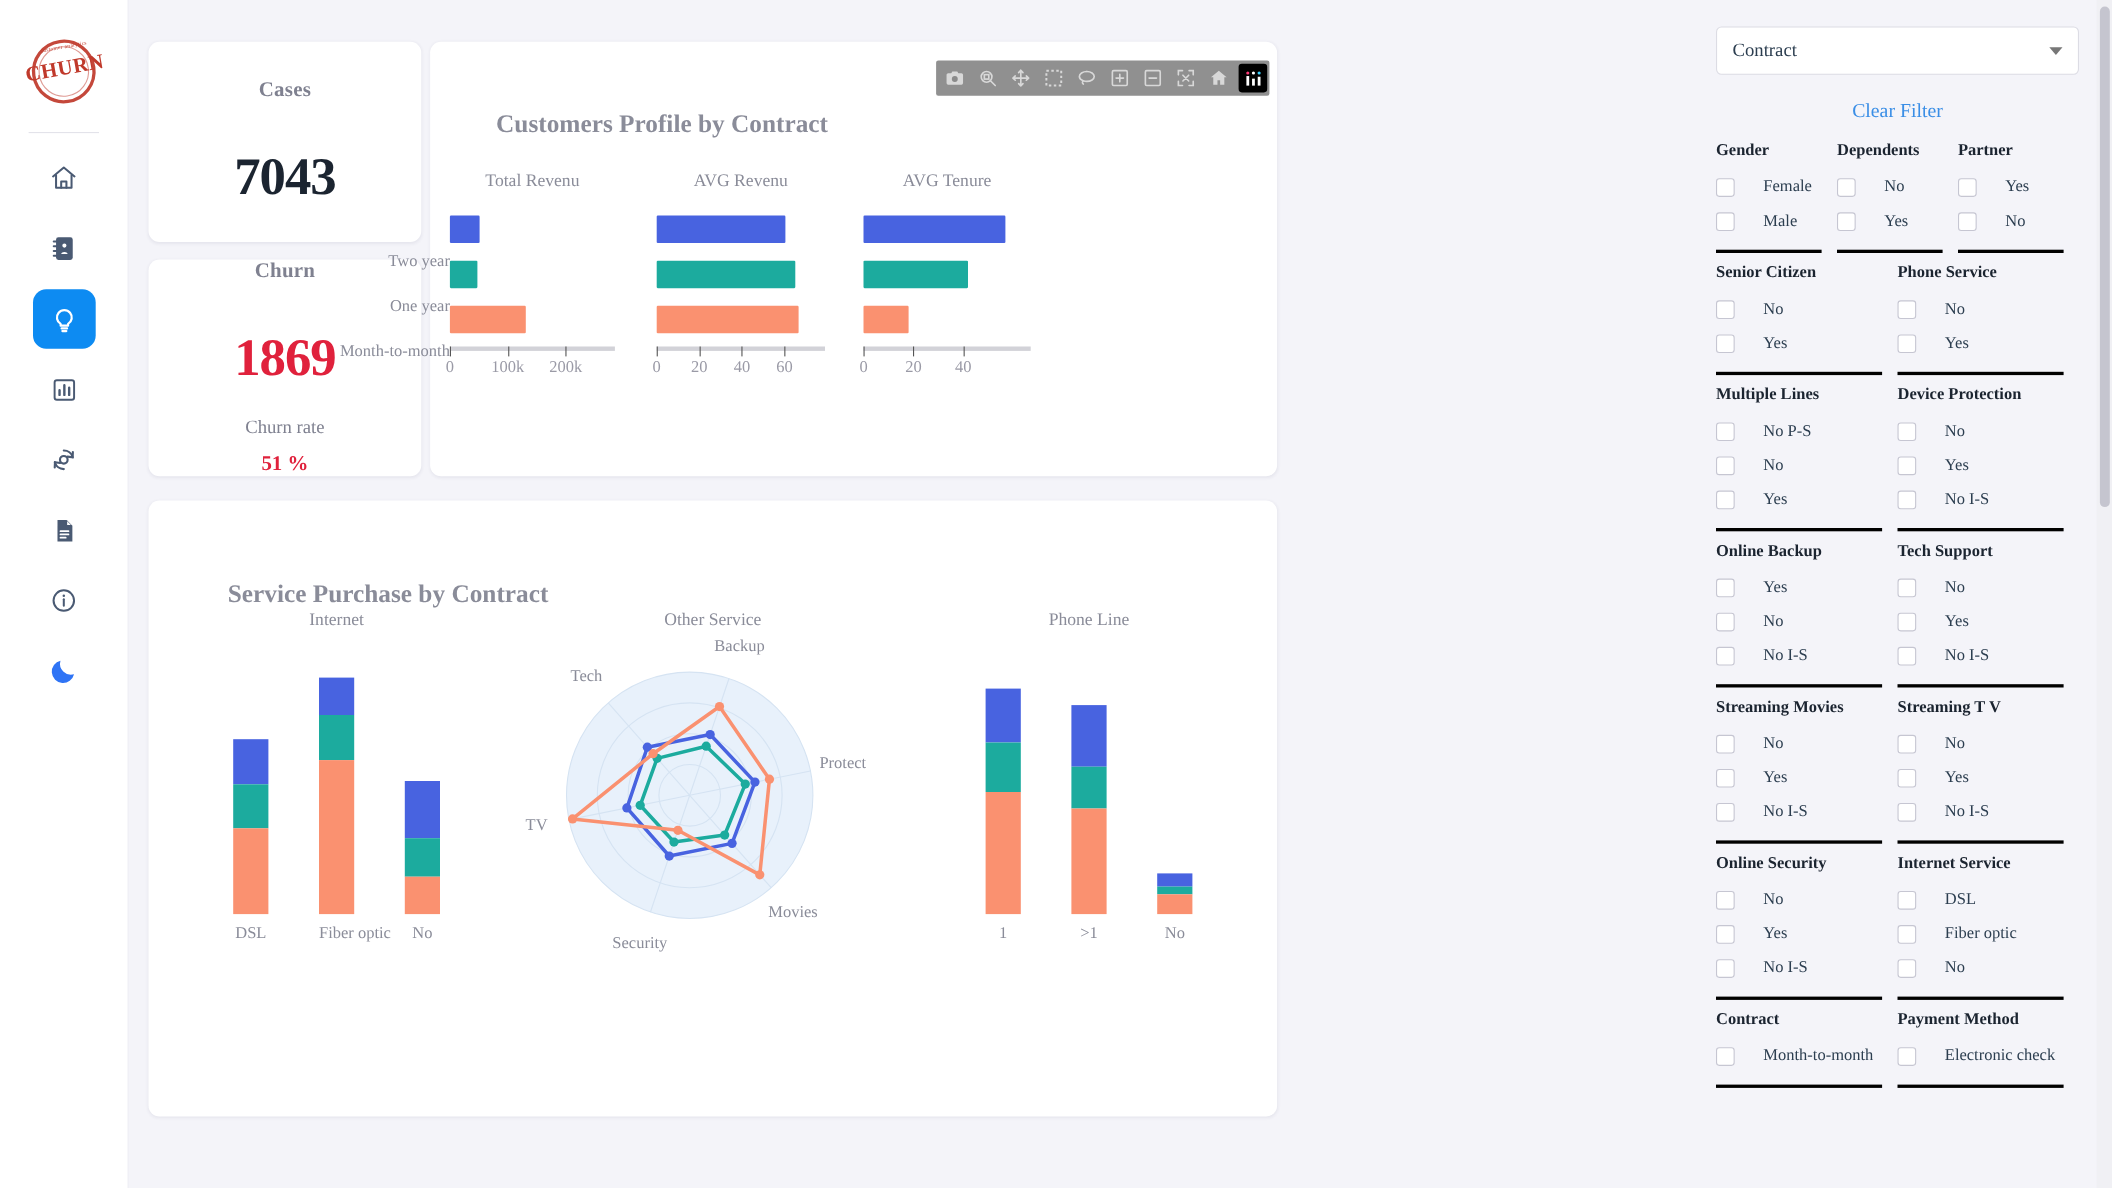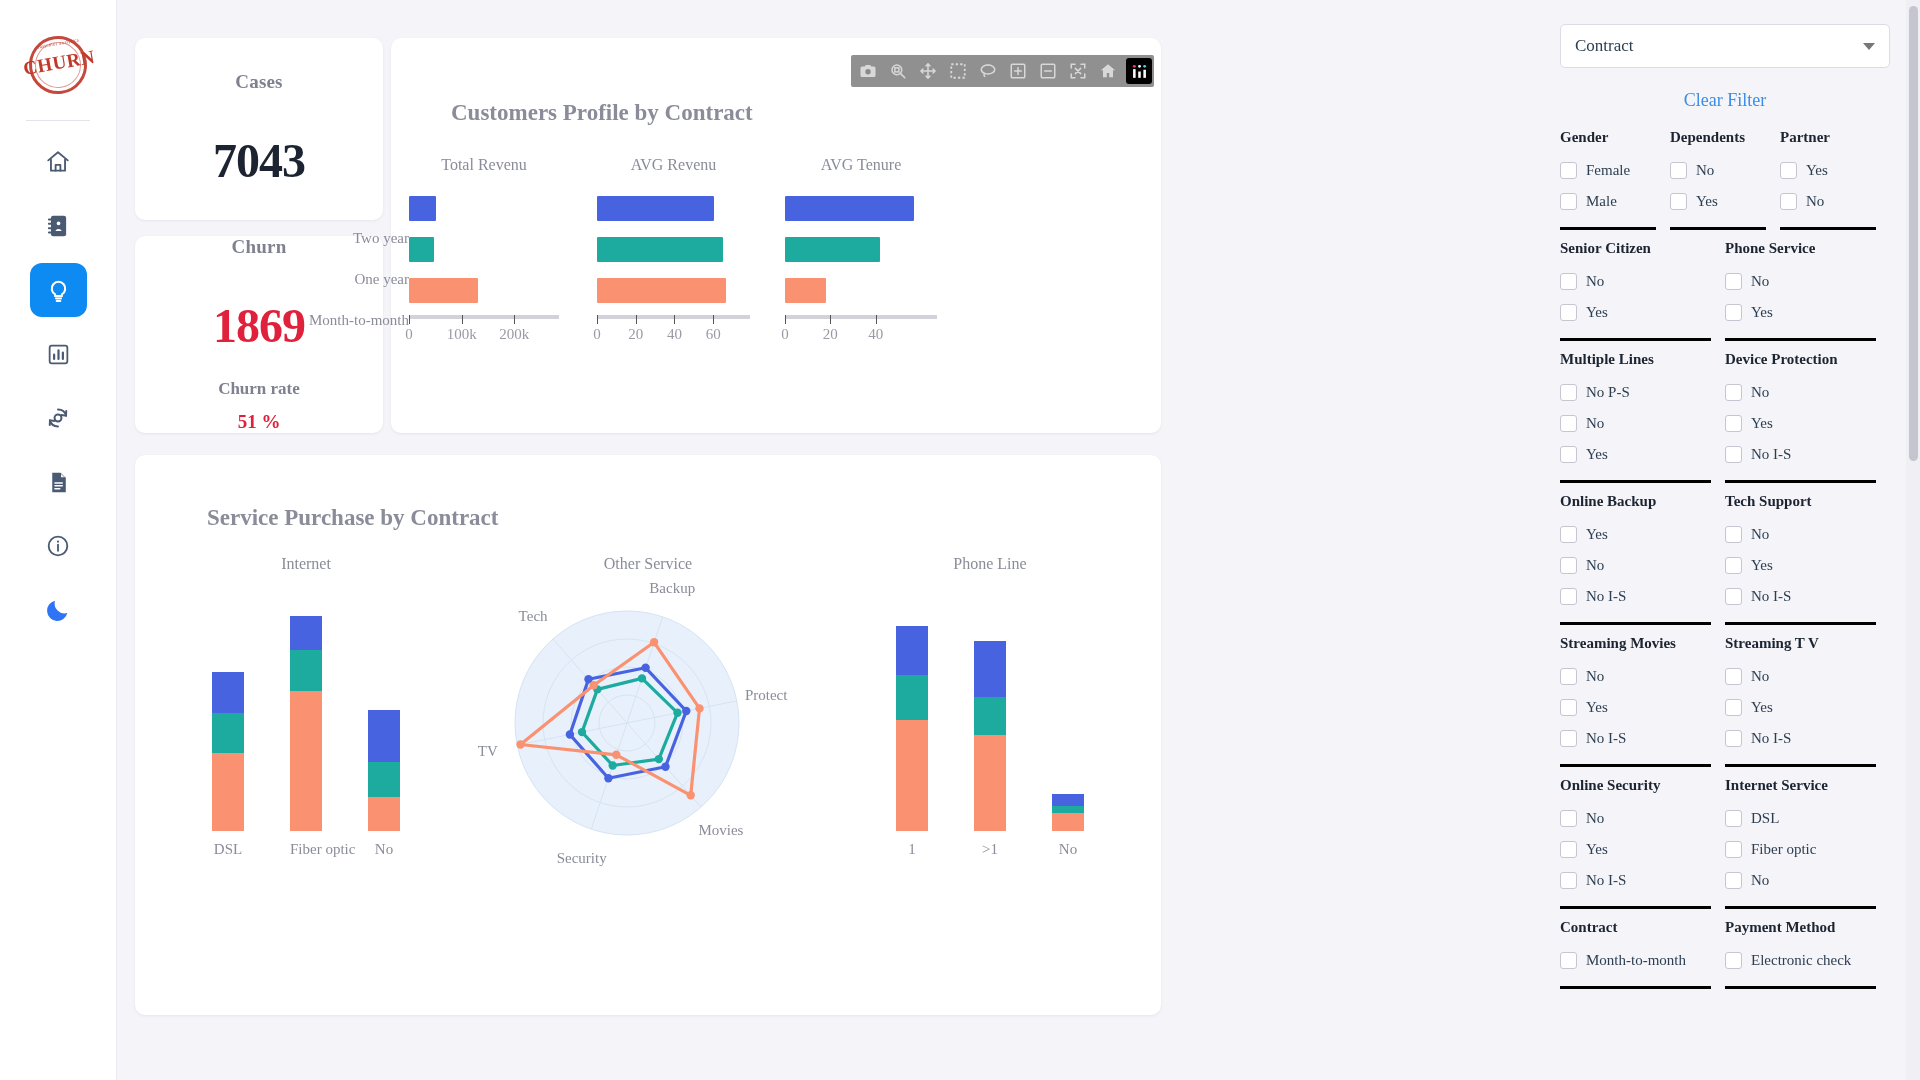--- a/index.html
+++ b/index.html
@@ -57,21 +57,21 @@
   .kpi-col { display: flex; flex-direction: column; gap: 16px; width: 248px; }
   .card {
     background: #fff; border-radius: 10px;
     box-shadow: 0 1px 3px rgba(40,45,80,.07);
   }
   .kpi-card { height: 182px; display: flex; flex-direction: column; align-items: center; justify-content: center; }
   .kpi-card.churn { height: 197px; }
   .kpi-title { font-size: 19px; color: #7f8190; font-weight: 700; letter-spacing: .2px; }
   .kpi-value { font-size: 48px; font-weight: 700; color: #1b2430; margin-top: 40px; letter-spacing: -1px; }
   .kpi-value.red { color: #e0213c; }
-  .kpi-sub { font-size: 17px; color: #7f8190; font-weight: 700; margin-top: 26px; }
+  .kpi-sub { font-size: 17px; color: #7f8190; font-weight: 400; margin-top: 26px; }
   .kpi-sub-val { font-size: 19px; color: #e0213c; font-weight: 700; margin-top: 12px; }
 
   .chart-card {
     position: relative; width: 770px; height: 395px; padding: 0;
   }
   .chart-title {
     position: absolute; font-size: 23px; color: #8a8c99; font-weight: 700;
   }
   #profile-title { left: 60px; top: 62px; }
   .modebar {
@@ -94,21 +94,21 @@
   .ylabel { height: 41px; line-height: 41px; font-size: 15px; color: #8a8c99; }
   .axis-line { height: 4px; background: #d2d2d8; margin-top: 4px; position: relative; }
   .tick { position: absolute; top: 0; width: 1px; height: 9px; background: #555; }
   .ticklabels { position: relative; height: 22px; margin-top: 7px; }
   .ticklabel { position: absolute; font-size: 15px; color: #9a9aa6; transform: translateX(-50%); top: 0; }
 
   
   .card-lower {
     margin-top: 22px; width: 1026px; height: 560px; position: relative;
   }
-  #service-title { left: 72px; top: 50px; }
+  #service-title { left: 72px; top: 72px; }
   .lower-panels { position: absolute; left: 0; top: 100px; width: 1026px; height: 330px; display: flex; }
   .panel { position: relative; flex: 1; }
   .panel-title { text-align: center; font-size: 16px; color: #8a8c99; }
   .stack-area { position: relative; height: 230px; margin-top: 28px; }
   .stack-group { position: absolute; bottom: 0; width: 100%; display: flex; justify-content: center; align-items: flex-end; gap: 46px; }
   .stack { width: 32px; display: flex; flex-direction: column; justify-content: flex-end; }
   .seg { width: 100%; }
   .cat-labels { display: flex; justify-content: center; gap: 46px; margin-top: 10px; }
   .cat-label { width: 32px; text-align: center; font-size: 15px; color: #8a8c99; white-space: nowrap; }
 
@@ -123,21 +123,21 @@
     width: 100%; height: 44px; background: #fff; border: 1px solid #dcdce4;
     border-radius: 5px; display: flex; align-items: center; justify-content: space-between;
     padding: 0 14px; font-size: 17px; color: #2c3e50; cursor: pointer;
   }
   .caret { width: 0; height: 0; border-left: 6px solid transparent; border-right: 6px solid transparent; border-top: 7px solid #777; }
   .clear-filter { text-align: center; margin-top: 22px; font-size: 18px; color: #3a8ee6; cursor: pointer; }
   .fgrid { margin-top: 18px; display: flex; flex-wrap: wrap; }
   .fcol { width: 50%; padding-right: 14px; }
   .fgroup { padding-bottom: 10px; border-bottom: 3px solid #000000; margin-bottom: 10px; }
   .fgroup-title { font-size: 15px; font-weight: 700; color: #1b2430; margin-bottom: 9px; }
-  .fopt { display: flex; align-items: center; gap: 9px; height: 31px; cursor: pointer; }
+  .fopt { display: flex; align-items: center; gap: 26px; height: 31px; cursor: pointer; }
   .cb { width: 17px; height: 17px; border: 1px solid #c6c6d2; border-radius: 3px; background: #fff; }
   .fopt-label { font-size: 15px; color: #2c3e50; }
   .t3 { width: 33.3%; }
 
   
   .scrollbar { position: absolute; right: 0; top: 0; width: 14px; height: 1080px; background: #f0f0f4; }
   .scroll-thumb { position: absolute; right: 2px; top: 6px; width: 9px; height: 455px; background: #c5c5cf; border-radius: 5px; }
 </style>
 </head>
 <body>

